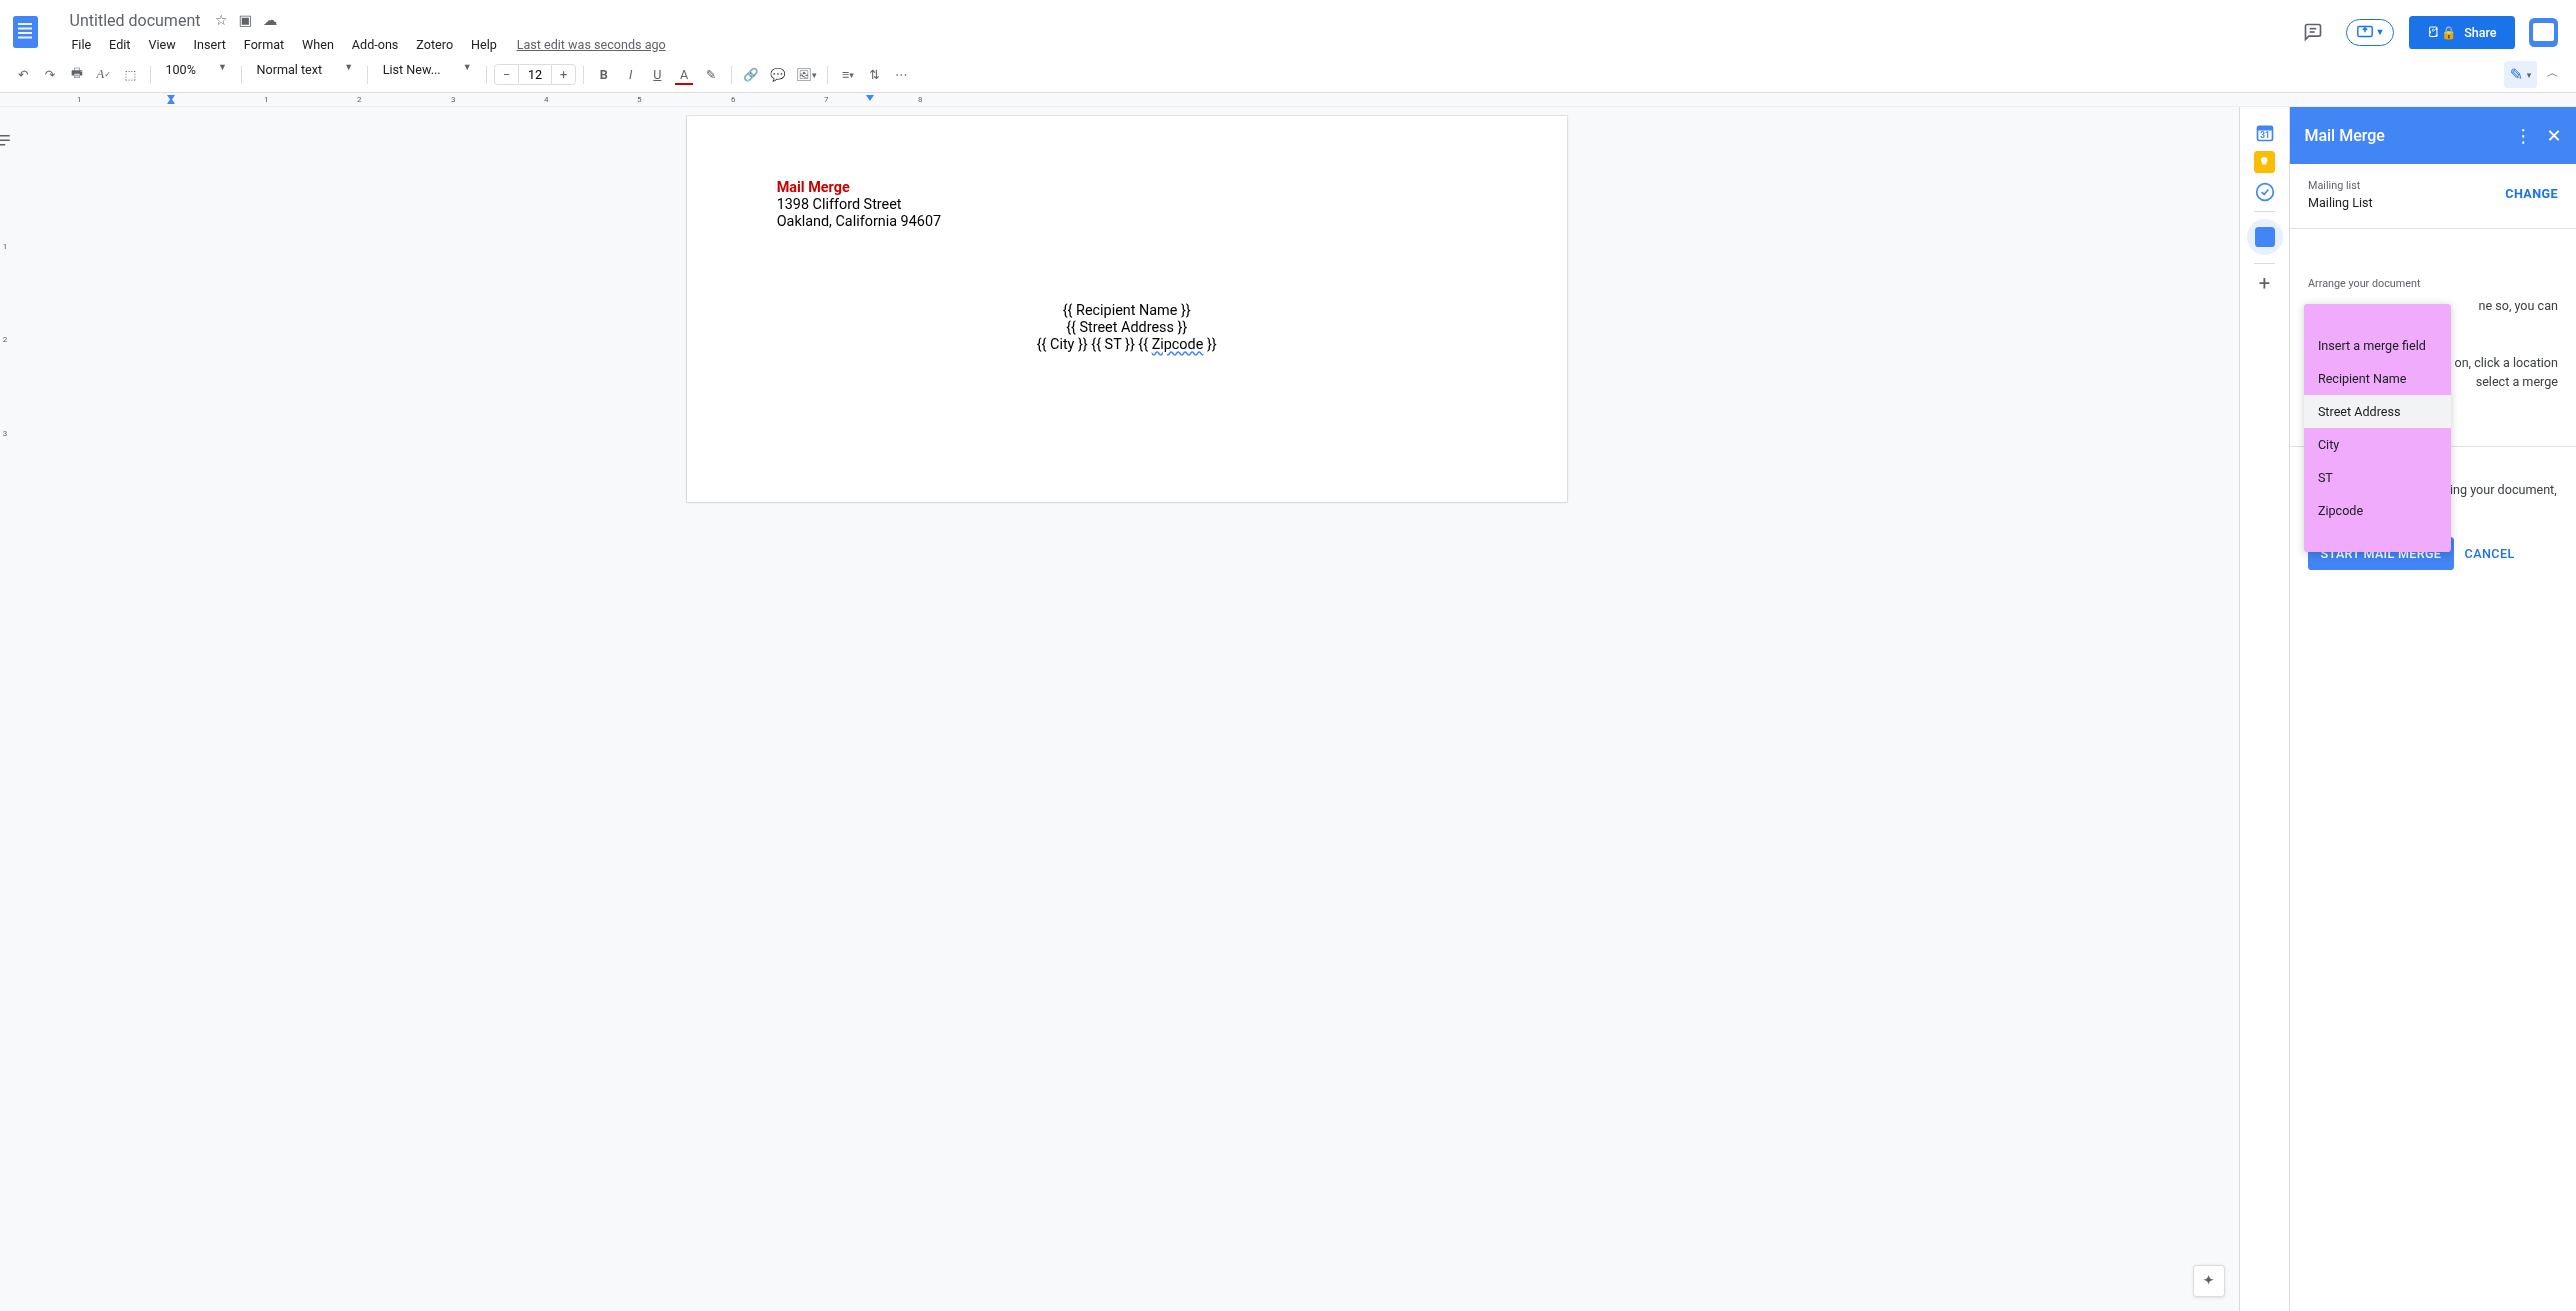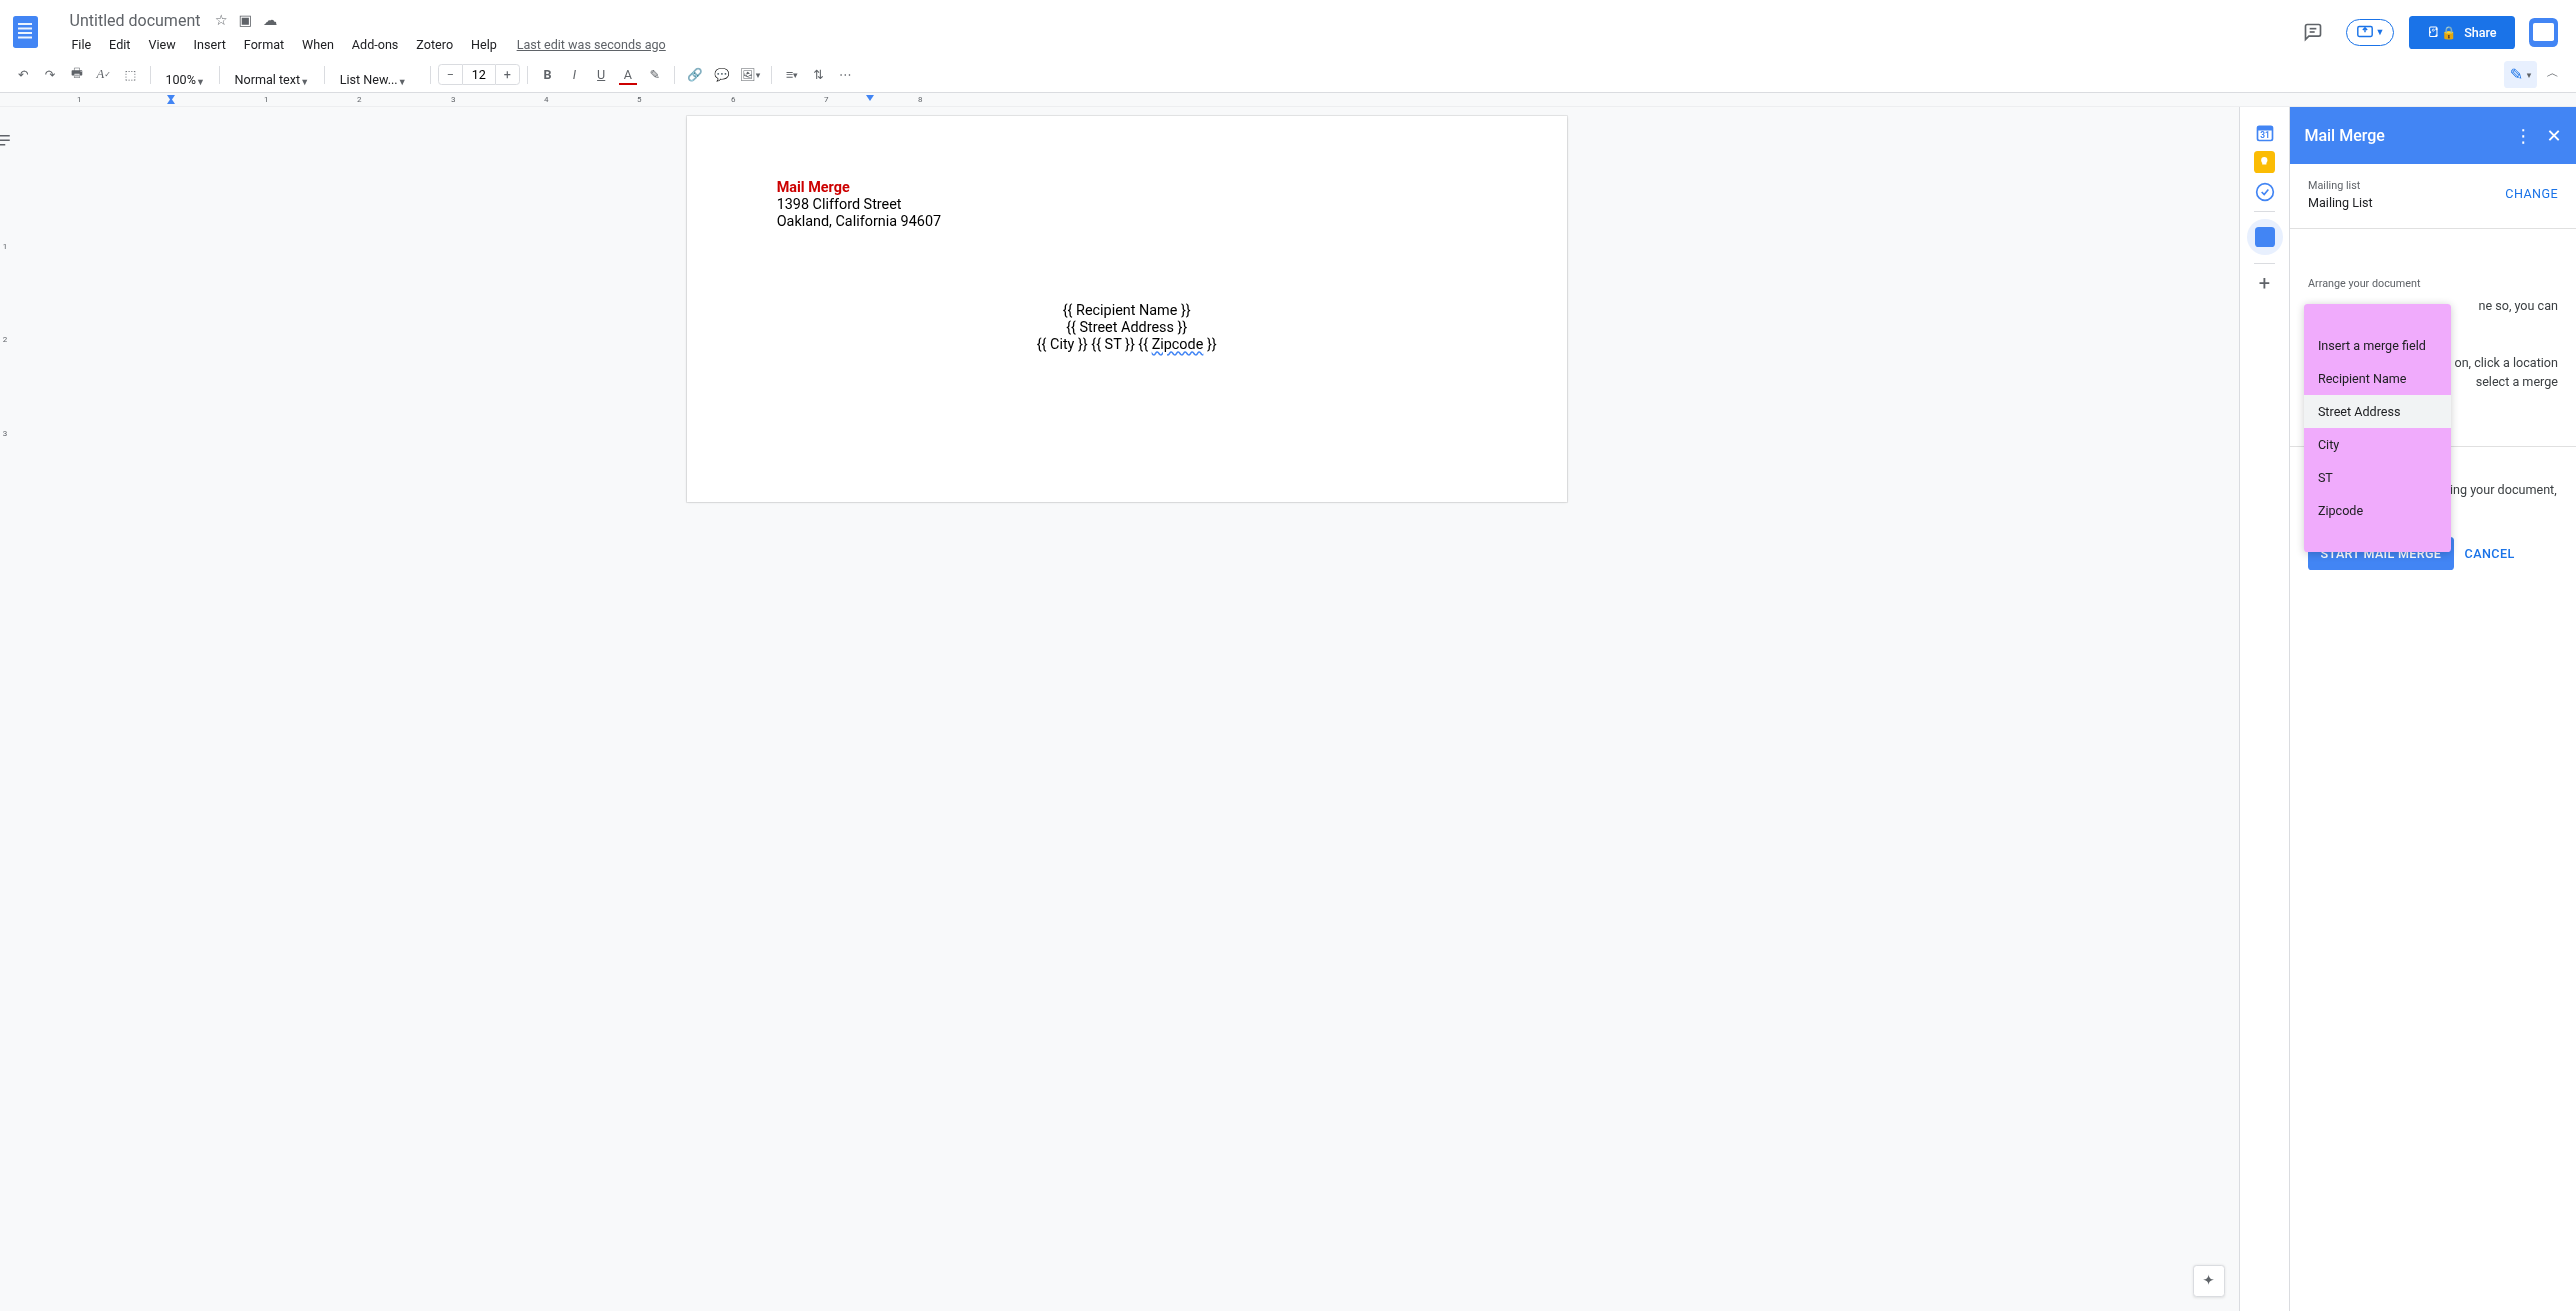--- a/index.html
+++ b/index.html
@@ -24,21 +24,21 @@
 .present-btn { display:flex; align-items:center; border:0.9px solid #1a73e8; border-radius:18px; padding:5.4px 9px; gap:1.8px; cursor:pointer; }
 .present-btn svg { fill:#1a73e8; }
 .share-btn { background:#1a73e8; color:#fff; display:flex; align-items:center; gap:7.2px; padding:9px 18px; border-radius:3.6px; font-size:12.6px; font-weight:500; cursor:pointer; }
 .addon-badge { width:29px; height:29px; background:#4285f4; border-radius:5.4px; position:relative; cursor:pointer; }
 .addon-badge::after{content:'';position:absolute;left:3.6px;top:5.4px;right:3.6px;bottom:5.4px;background:#fff;border-radius:1.8px;}
 
 
 .toolbar { display:flex; align-items:center; padding:3.6px 10.8px; border-bottom:0.9px solid #dadce0; height:36px; gap:1.8px; }
 .tb-btn { min-width:25px; height:25px; display:flex; align-items:center; justify-content:center; color:#5f6368; cursor:pointer; border-radius:3.6px; padding:0 3.6px; font-size:12.6px; }
 .tb-sep { width:0.9px; height:18px; background:#dadce0; margin:0 5.4px; }
-.tb-select { display:flex; align-items:flex-end; gap:0; padding:0 7.2px; height:25px; cursor:pointer; border-radius:3.6px; font-size:12.6px; color:#202124; }
+.tb-select { display:flex; align-items:flex-start; gap:22px; padding:0 7.2px; height:25px; cursor:pointer; border-radius:3.6px; font-size:12.6px; color:#202124; }
 .tb-caret { font-size:9px; color:#5f6368; }
 .font-size-group { display:flex; align-items:center; }
 .font-size-group .tb-btn { border:0.9px solid #dadce0; width:21.6px; height:21.6px; border-radius:0; }
 .font-size-group .tb-btn:first-child { border-radius:3.6px 0 0 3.6px; }
 .font-size-group .tb-btn:last-child { border-radius:0 3.6px 3.6px 0; }
 .font-size-input { width:32px; height:21.6px; border:0.9px solid #dadce0; border-left:0; border-right:0; text-align:center; font-size:12.6px; }
 .editing-pill { display:flex; align-items:center; gap:3.6px; background:#e8f0fe; color:#1a73e8; padding:3.6px 5.4px; border-radius:3.6px; font-size:16px; cursor:pointer; }
 .toolbar-right { margin-left:auto; display:flex; gap:3.6px; }
 .text-color-btn { position:relative; }
 .text-color-btn::after { content:''; position:absolute; bottom:1.8px; left:3.6px; right:3.6px; height:2.7px; background:#c00; }
@@ -78,21 +78,21 @@
 
 .sidebar { width:287px; display:flex; flex-direction:column; border-left:0.9px solid #dadce0; }
 .sidebar-header { background:#4285f4; color:#fff; display:flex; align-items:center; justify-content:space-between; padding:0 14.4px; height:57px; }
 .sidebar-title { font-size:16px; font-weight:500; }
 .sidebar-header-icons { display:flex; gap:14.4px; }
 .sidebar-header-icons span { cursor:pointer; font-size:18px; }
 .sidebar-body { padding:14.4px 18px; font-size:12.6px; color:#3c4043; position:relative; }
 .sb-section { margin-bottom:18px; position:relative; }
 .sb-label { font-size:10.8px; color:#5f6368; margin-bottom:3.6px; }
 .sb-value { font-size:12.6px; color:#202124; }
-.sb-change { position:absolute; right:0; top:7.2px; color:#1a73e8; font-weight:400; font-size:12.6px; cursor:pointer; letter-spacing:0.4px; }
+.sb-change { position:absolute; right:0; top:7.2px; color:#1a73e8; font-weight:700; font-size:12.6px; cursor:pointer; letter-spacing:0.4px; }
 .sb-divider { height:0.9px; background:#e0e0e0; margin:14.4px -18px; }
 .sb-text { font-size:12.6px; color:#3c4043; line-height:1.5; margin-top:7.2px; }
 .sb-buttons { display:flex; gap:10.8px; align-items:center; margin-top:18px; }
 .btn-primary { background:#4285f4; color:#fff; padding:9px 12.6px; border-radius:3.6px; font-size:12.6px; font-weight:500; cursor:pointer; letter-spacing:0.3px; }
 .btn-link { color:#1a73e8; font-size:12.6px; font-weight:500; cursor:pointer; letter-spacing:0.4px; }
 
 
 .dropdown { position:absolute; background:#f0abfc; box-shadow:0 1.8px 9px rgba(0,0,0,0.2); border-radius:3.6px; padding:25px 0; min-width:147px; z-index:100; left:-4.5px; top:27px; }
 .dropdown-item { padding:9px 14.4px; font-size:12.6px; color:#202124; cursor:pointer; white-space:nowrap; }
 .dropdown-item:hover, .dropdown-item.hover { background:#f1f3f4; }

